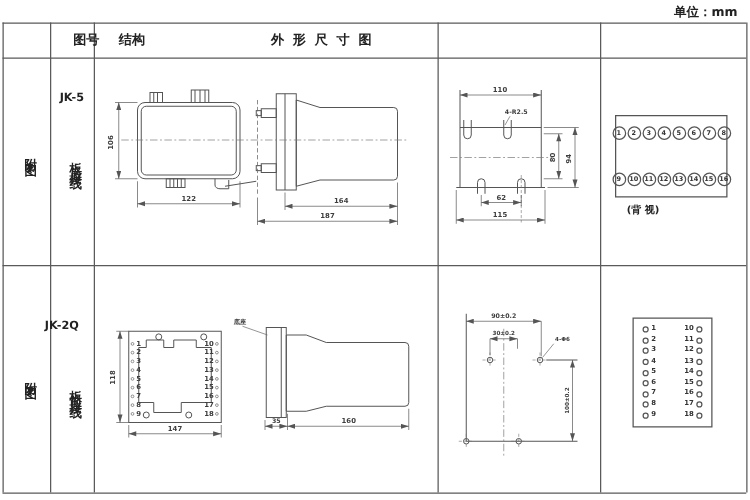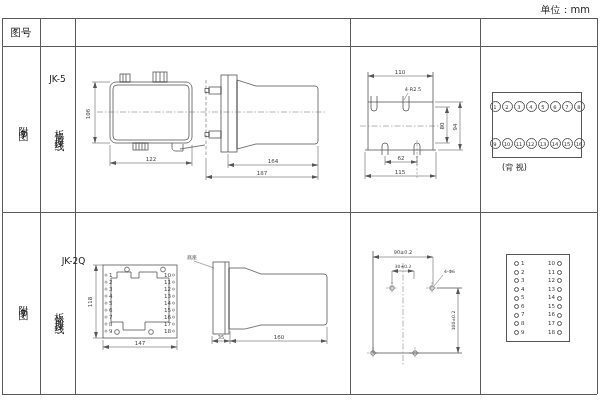--- a/index.html
+++ b/index.html
@@ -1,22 +1,22 @@
 <!DOCTYPE html>
 <html><head>
 <meta charset="utf-8">
 <style>
   html,body{margin:0;padding:0;background:#fff;}
   .sheet{position:relative;width:600px;height:400px;background:#fff;overflow:hidden;
-         font-family:"DejaVu Sans","Liberation Sans",sans-serif;color:#333;}
+         font-family:"DejaVu Sans","Liberation Sans",sans-serif;color:#333;font-weight:bold;}
   .hl{position:absolute;left:2px;width:595px;height:0;border-top:1px solid #5a5a5a;}
   .vl{position:absolute;top:18px;height:376px;width:0;border-left:1px solid #5a5a5a;}
   .units{position:absolute;top:3px;right:10px;font-size:10px;color:#222;}
   .hcell{position:absolute;top:18px;height:28px;line-height:28px;text-align:center;
-         font-size:10.5px;color:#222;}
+         font-size:10.5px;color:#222;margin-left:48px;}
   .vtext{position:absolute;writing-mode:vertical-rl;text-orientation:upright;
          font-size:10px;color:#222;text-align:center;}
   .hmodel{position:absolute;font-size:9px;color:#222;text-align:center;}
   svg{position:absolute;}
   .ln{stroke:#555;stroke-width:0.8;fill:none;}
   .thin{stroke:#666;stroke-width:0.55;fill:none;}
   .cl{stroke:#777;stroke-width:0.55;fill:none;stroke-dasharray:6 2 1.5 2;}
   .cl2{stroke:#777;stroke-width:0.5;fill:none;stroke-dasharray:2.5 1.5;}
   .dsh{stroke:#666;stroke-width:0.6;fill:none;stroke-dasharray:3.5 2;}
   .dim{stroke:#555;stroke-width:0.55;fill:none;}
@@ -44,20 +44,22 @@
   <div class="hl" style="top:212px"></div>
   <div class="hl" style="top:394px"></div>
   <div class="vl" style="left:2px"></div>
   <div class="vl" style="left:40px"></div>
   <div class="vl" style="left:75px"></div>
   <div class="vl" style="left:350px"></div>
   <div class="vl" style="left:480px"></div>
   <div class="vl" style="left:597px"></div>
 
   <div class="hcell" style="left:2px;width:38px">图号</div>
+  <div class="hcell" style="left:40px;width:35px">结构</div>
+  <div class="hcell" style="left:75px;width:275px;letter-spacing:7px">外形尺寸图</div>
 
   <div class="vtext" style="left:16px;top:102px;height:60px;letter-spacing:6px">附图7</div>
   <div class="hmodel" style="left:40px;top:74px;width:35px">JK-5</div>
   <div class="vtext" style="left:52px;top:94px;height:70px;letter-spacing:4px">板后接线</div>
 
   <svg style="left:75px;top:50px" width="275" height="160" viewBox="0 0 275 160">
     <defs>
       <marker id="aE1" markerWidth="7" markerHeight="5" refX="6.5" refY="2" orient="auto" markerUnits="userSpaceOnUse">
           <path d="M0,0L6.5,2L0,4Z" fill="#555"></path>
         </marker>
@@ -170,21 +172,21 @@
         <span class="cnum">12</span>
         <span class="cnum">13</span>
         <span class="cnum">14</span>
         <span class="cnum">15</span>
         <span class="cnum">16</span>
       </div>
   </div>
   <div class="viewlab" style="top:162px;font-size:8px">(背 视)</div>
 
   <div class="vtext" style="left:16px;top:284px;height:55px;letter-spacing:6px">附图7</div>
-  <div class="hmodel" style="left:56px;top:256px;width:35px">JK-2Q</div>
+  <div class="hmodel" style="left:32px;top:256px;width:35px">JK-2Q</div>
   <div class="vtext" style="left:52px;top:276px;height:72px;letter-spacing:4px">板前接线</div>
 
   <svg style="left:75px;top:218px" width="275" height="172" viewBox="0 0 275 172">
     <defs>
       <marker id="aE3" markerWidth="7" markerHeight="5" refX="6.5" refY="2" orient="auto" markerUnits="userSpaceOnUse">
           <path d="M0,0L6.5,2L0,4Z" fill="#555"></path>
         </marker>
       <marker id="aS3" markerWidth="7" markerHeight="5" refX="0.5" refY="2" orient="auto" markerUnits="userSpaceOnUse">
           <path d="M6.5,0L0.5,2L6.5,4Z" fill="#555"></path>
         </marker>

